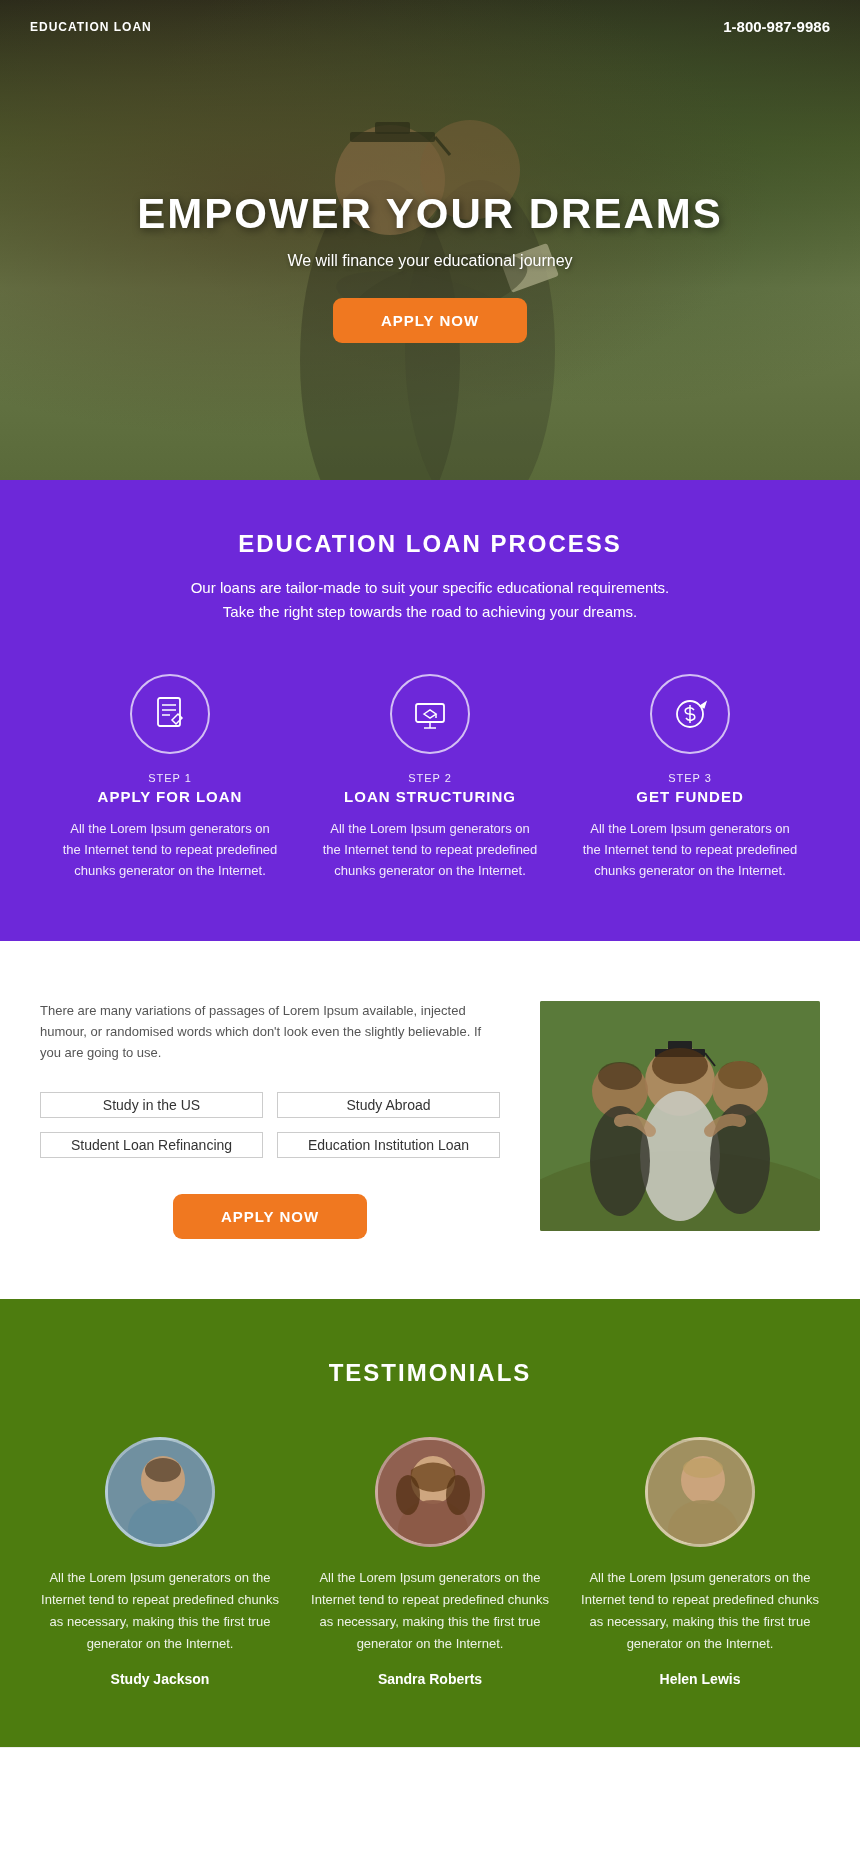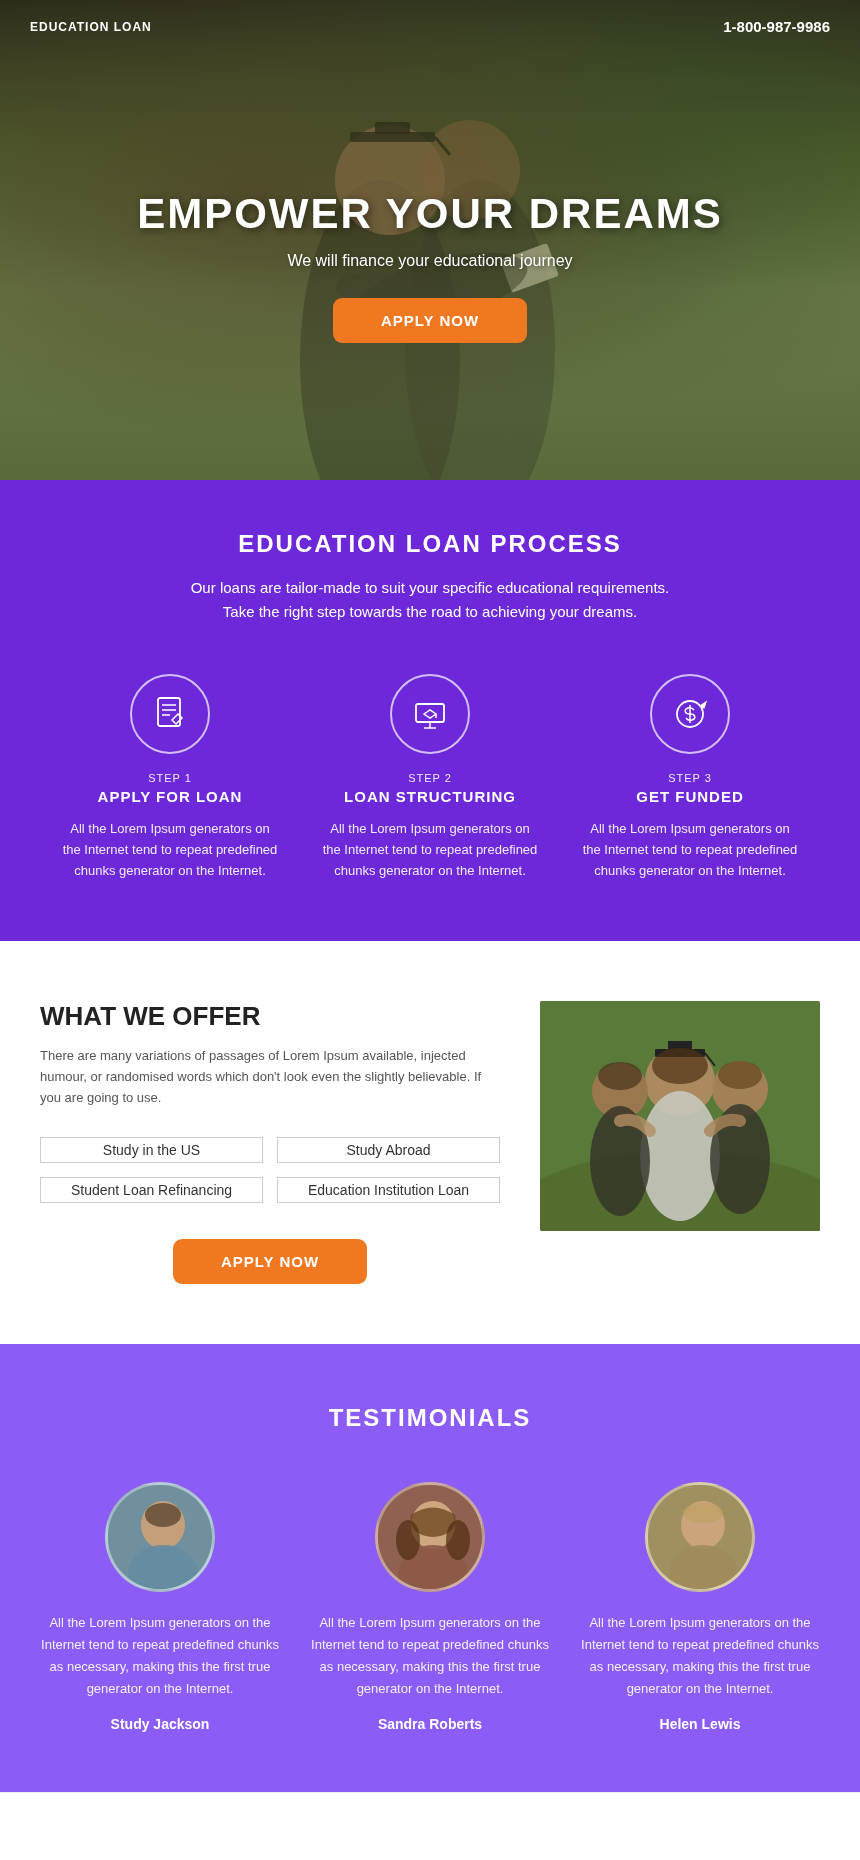--- a/index.html
+++ b/index.html
@@ -208,21 +208,21 @@
       position: relative;
     }
     
     .offer-apply-row {
       text-align: center;
       margin-top: 10px;
     }
 
     
     .testimonials-section {
-      background: #8b5cf6;
+      background: #4d7c0f;
       padding: 60px 40px;
       text-align: center;
     }
     .testimonials-title {
       color: #fff;
       font-size: 24px;
       font-weight: 900;
       text-transform: uppercase;
       letter-spacing: 2px;
       margin-bottom: 50px;
@@ -370,21 +370,20 @@
       <p class="step-num">STEP 3</p>
       <p class="step-name">GET FUNDED</p>
       <p class="step-text">All the Lorem Ipsum generators on the Internet tend to repeat predefined chunks generator on the Internet.</p>
     </div>
   </div>
 </section>
 
 <section class="offer-section">
   <div class="offer-inner">
     <div class="offer-left">
-      <h2 class="offer-title">WHAT WE OFFER</h2>
       <p class="offer-desc">There are many variations of passages of Lorem Ipsum available, injected humour, or randomised words which don't look even the slightly believable. If you are going to use.</p>
 
       <div class="offer-grid">
         <div class="offer-item">Study in the US</div>
         <div class="offer-item">Study Abroad</div>
         <div class="offer-item">Student Loan Refinancing</div>
         <div class="offer-item">Education Institution Loan</div>
       </div>
 
       <div class="offer-apply-row">

